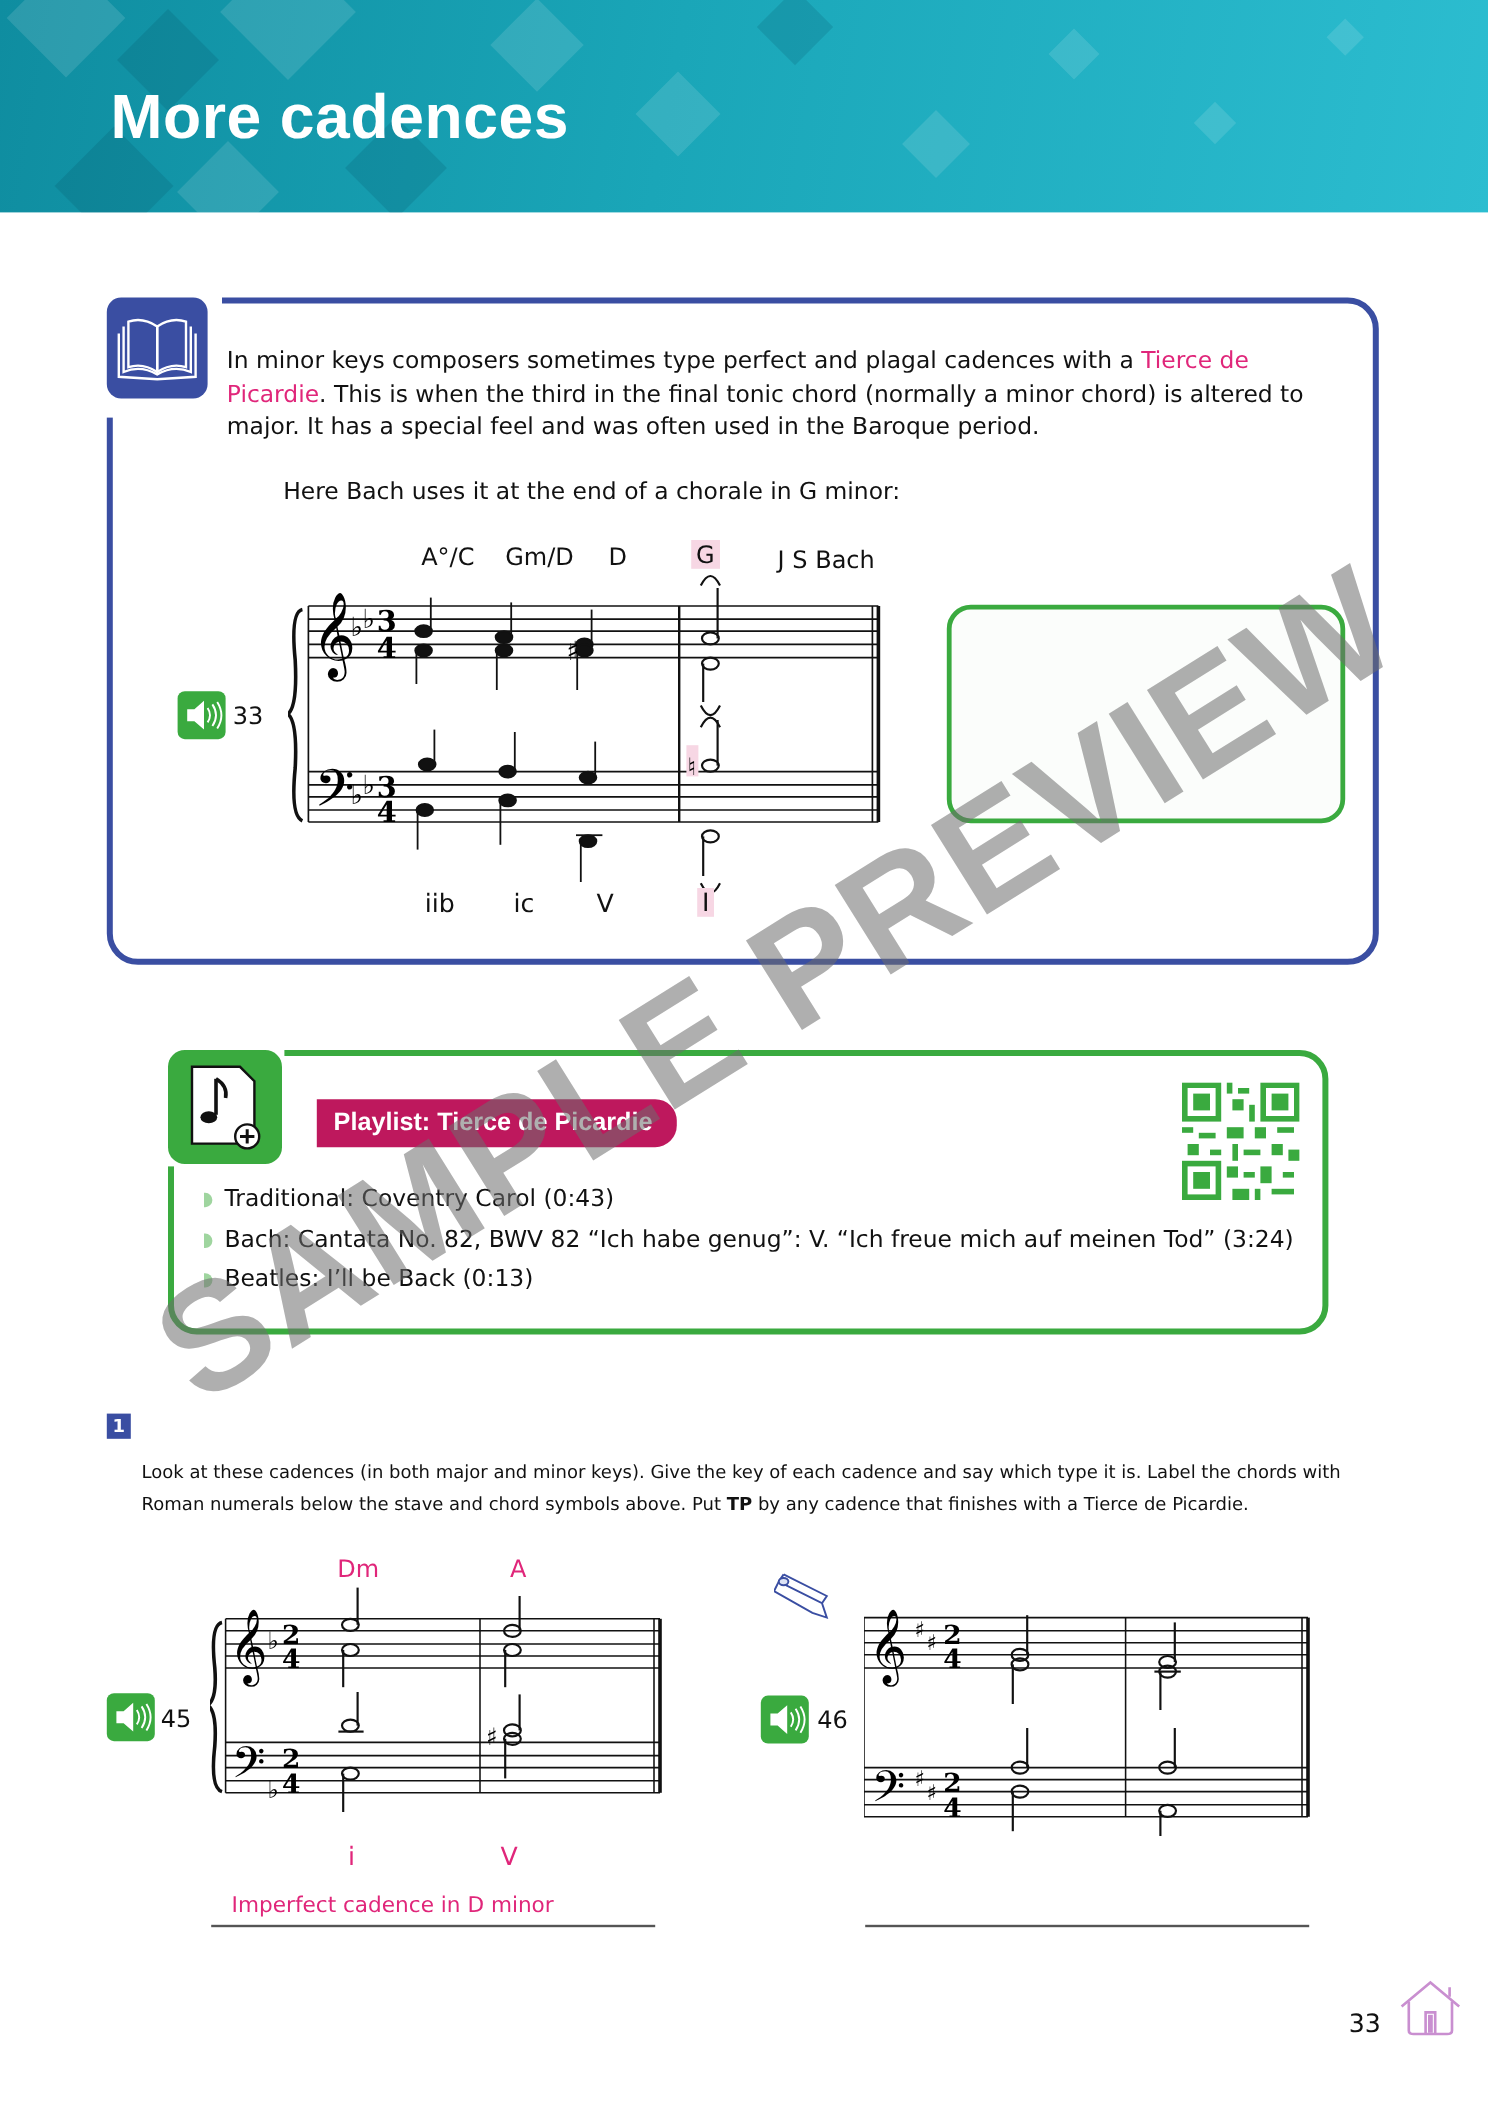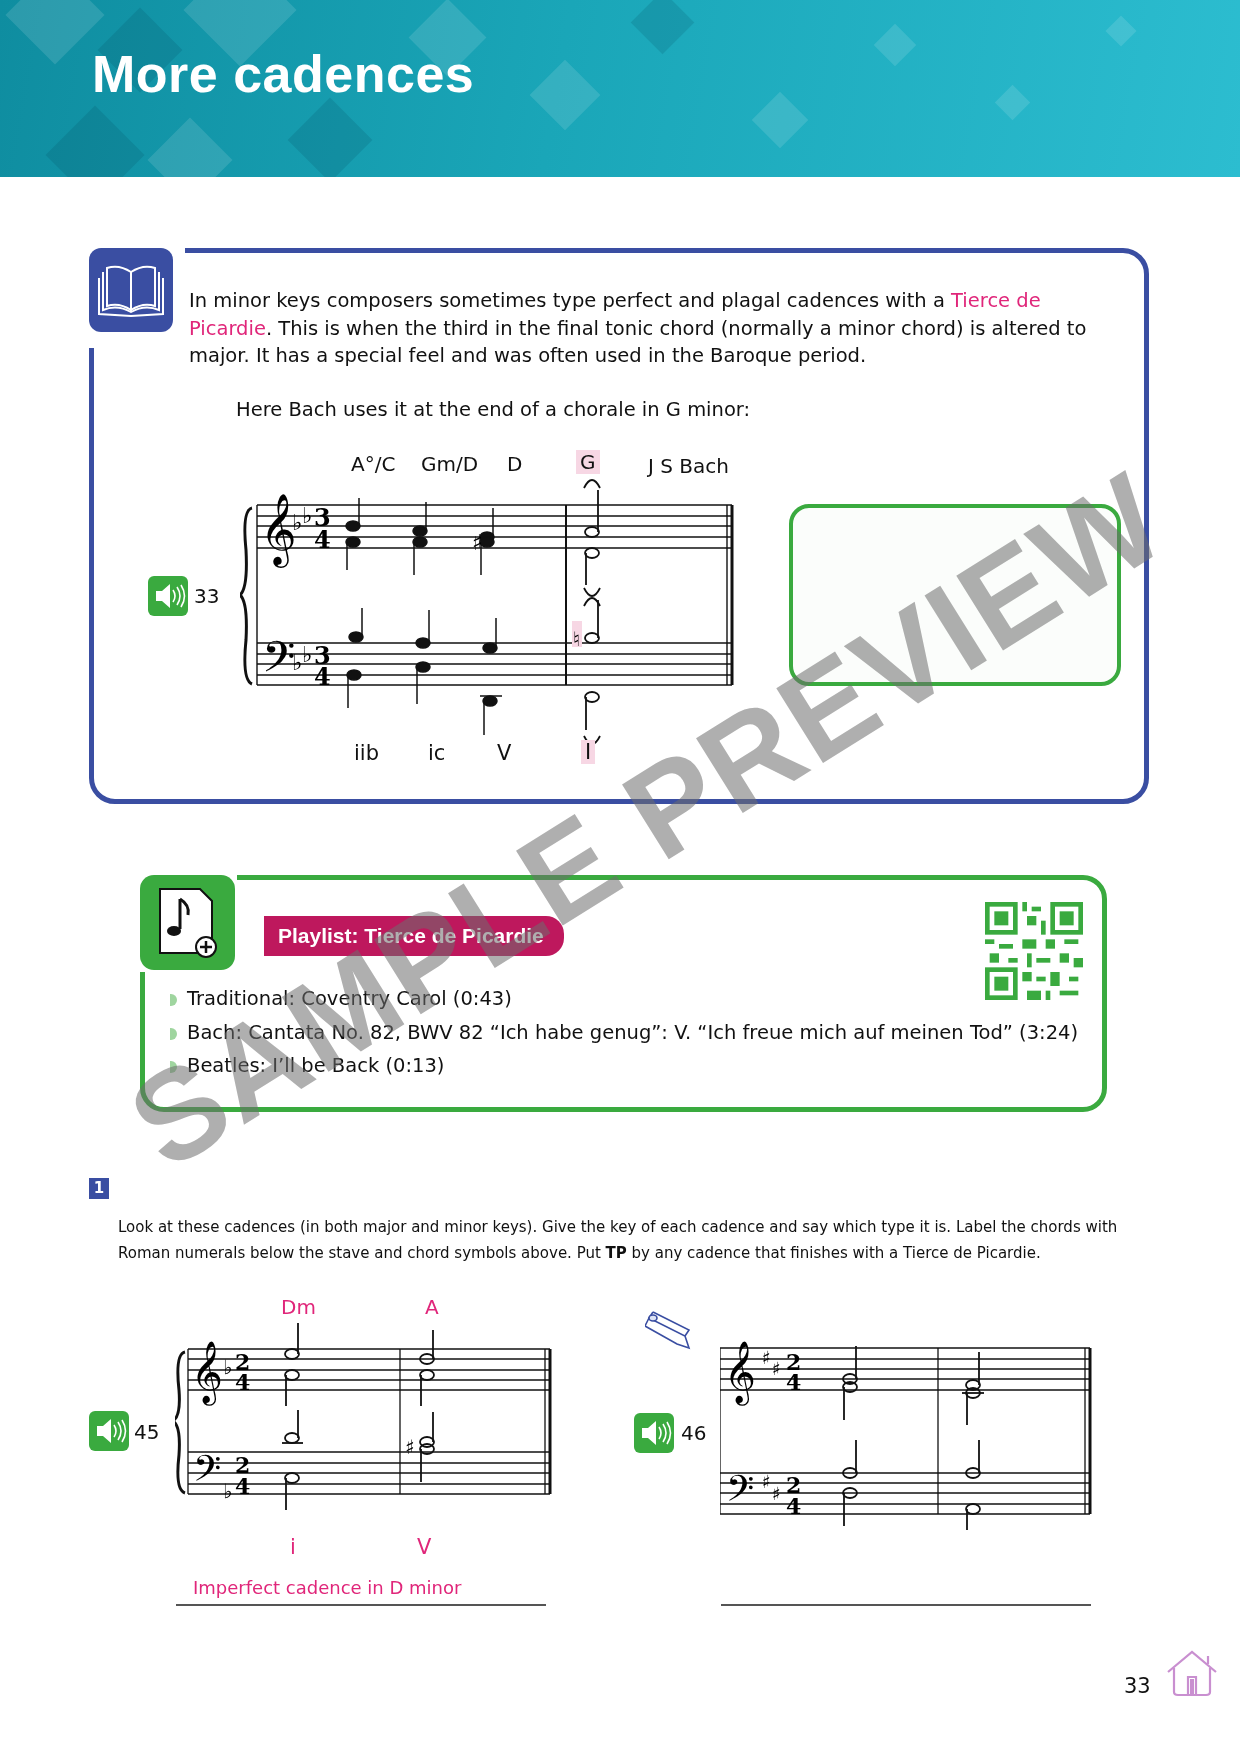--- a/index.html
+++ b/index.html
@@ -2,21 +2,21 @@
 <html><head>
 <meta charset="utf-8">
 <style>
   html,body{margin:0;padding:0;}
   body{width:1240px;height:1754px;position:relative;background:#fff;overflow:hidden;font-family:"DejaVu Sans",sans-serif;color:#111;}
   .abs{position:absolute;}
   #header{left:0;top:0;width:1240px;height:177px;
     background:linear-gradient(100deg,#0f8da0 0%,#1aa6b8 45%,#2cbdd0 100%);overflow:hidden;}
   #header .tile{position:absolute;background:rgba(255,255,255,0.12);transform:rotate(45deg);}
   #header .tile.d{background:rgba(0,60,80,0.15);}
-  #header-title{left:92px;top:44px;font-family:"Liberation Sans",sans-serif;font-weight:bold;font-size:52px;color:#fff;letter-spacing:0.5px;}
+  #header-title{left:92px;top:68px;font-family:"Liberation Sans",sans-serif;font-weight:bold;font-size:52px;color:#fff;letter-spacing:0.5px;}
   #info-box{left:89px;top:248px;width:1060px;height:556px;border:5px solid #3a4ea2;border-radius:26px;box-sizing:border-box;}
   #info-gap-top{left:89px;top:245px;width:96px;height:12px;background:#fff;}
   #info-gap-left{left:86px;top:258px;width:10px;height:90px;background:#fff;}
   #book-icon{left:89px;top:248px;width:84px;height:84px;background:#3a4ea2;border-radius:12px;}
   .para{font-size:19.5px;line-height:27.5px;font-family:"DejaVu Sans",sans-serif;}
   .pink{color:#e0267a;}
   #para1{left:189px;top:287px;width:930px;}
   #para2{left:236px;top:396px;}
   .chord-lbl{font-size:20px;}
   .roman{font-size:21px;}

